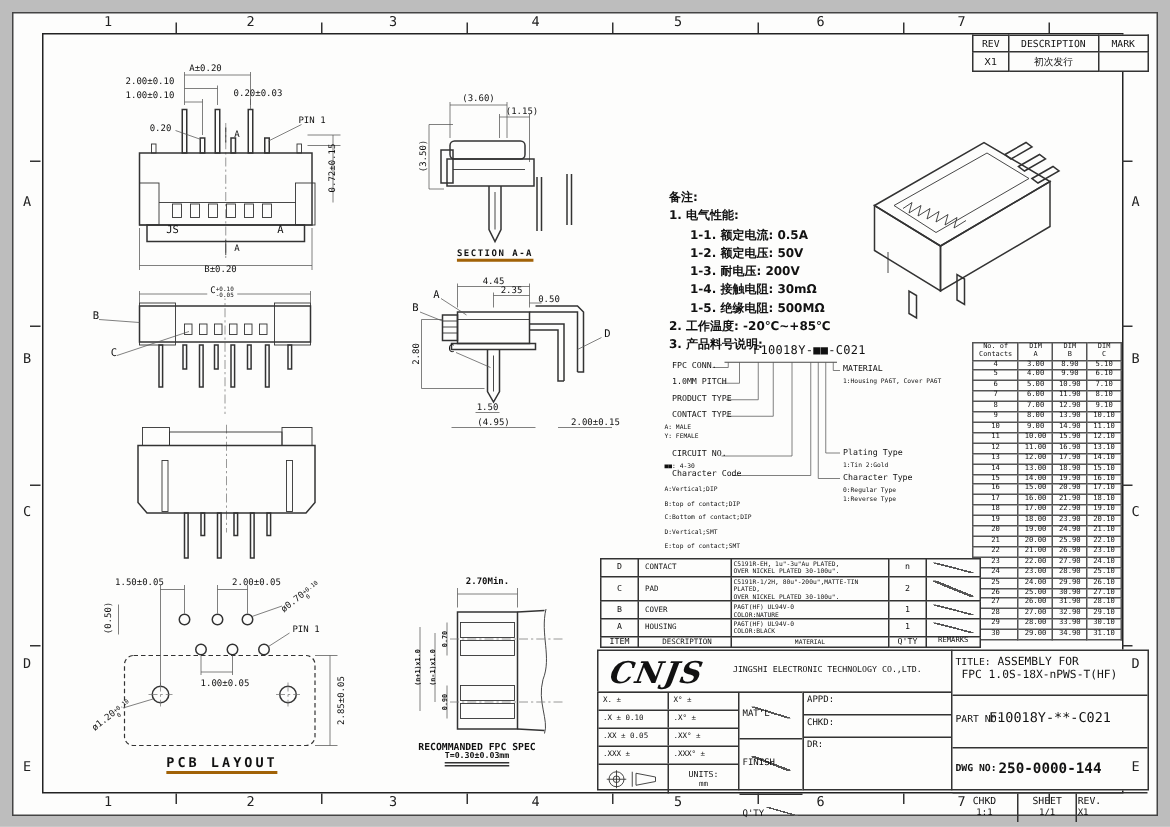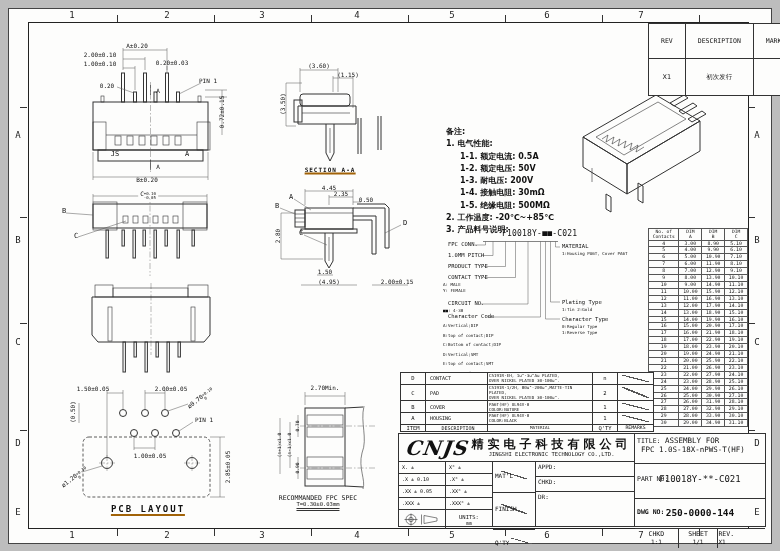--- a/index.html
+++ b/index.html
@@ -28,21 +28,21 @@
   
   #notes{position:absolute;left:446px;top:126px;width:180px;font-size:8px;line-height:12.3px;
          font-weight:600;white-space:nowrap;font-family:"DejaVu Sans","Liberation Sans",sans-serif;}
   #notes .sub{padding-left:14px;}
   
   .lg{position:absolute;font-size:5.5px;line-height:6px;white-space:nowrap;}
   .lgs{position:absolute;font-size:4.2px;line-height:9.5px;white-space:nowrap;}
   #part-number{position:absolute;left:482px;top:229px;font-size:8px;letter-spacing:0.2px;white-space:nowrap;padding-left:20px;}
   
   #rev-table{position:absolute;left:648px;top:23px;width:118px;border-collapse:collapse;background:#fdfdfc;}
-  #rev-table th,#rev-table td{border:1px solid #333;padding:12px;text-align:center;}
+  #rev-table th,#rev-table td{border:1px solid #333;padding:0;text-align:center;}
   #rev-table th{font-size:6.5px;font-weight:normal;height:10px;}
   #rev-table td{font-size:6.5px;height:12px;font-family:"DejaVu Sans",sans-serif;}
   
   #contacts{position:absolute;left:648px;top:228px;width:100px;height:204px;background:#fdfdfc;}
   #contacts table{border-collapse:collapse;width:100%;table-layout:fixed;}
   #contacts th,#contacts td{border:1px solid #555;padding:0;text-align:center;font-weight:normal;}
   #contacts th{font-size:4.6px;line-height:1.15;white-space:pre-line;}
   #contacts td{font-size:4.8px;line-height:5.9px;height:5.9px;}
   
   .blk{position:absolute;border:1px solid #333;background:#fdfdfc;box-sizing:border-box;}
@@ -307,21 +307,21 @@
     <span class="dim rot" style="left:5px;top:53px;">2.80</span>
     <span class="dim" style="left:52px;top:89px;">1.50</span>
     <span class="dim" style="left:56px;top:99px;">(4.95)</span>
     <span class="dim" style="left:124px;top:99px;">2.00±0.15</span>
     <span class="mark" style="left:18px;top:14px;">A</span>
     <span class="mark" style="left:4px;top:23px;">B</span>
     <span class="mark" style="left:28px;top:50px;">C</span>
     <span class="mark" style="left:132px;top:40px;">D</span>
   </div>
 
-  <div class="view" id="view-fpc" style="left:276px;top:378px;width:130px;height:134px;">
+  <div class="view" id="view-fpc" style="left:276px;top:378px;width:130px;height:134px;font-weight:bold;">
     <svg width="130" height="134" viewBox="0 0 130 134">
       <defs>
         <pattern id="hat" width="4" height="4" patternTransform="rotate(45)" patternUnits="userSpaceOnUse">
           <line x1="0" y1="0" x2="0" y2="4" stroke="#555" stroke-width="0.8"></line>
         </pattern>
       </defs>
       <rect class="o" x="29" y="30" width="40" height="78"></rect>
       <line class="o" x1="69" y1="30" x2="87" y2="29"></line>
       <line class="o" x1="69" y1="108" x2="87" y2="109"></line>
       <path class="t" d="M88,28 C84,45 92,60 86,75 C82,90 90,102 87,111"></path>
@@ -670,21 +670,20 @@
         <th class="c-qty">Q'TY</th>
         <th class="c-rem" style="font-size:4.8px;text-align:center;">REMARKS</th>
       </tr>
     </tbody>
       </table>
   </div>
 
   <div class="blk" style="left:398px;top:433px;width:237px;height:29px;display:flex;align-items:center;">
     <div id="logo" style="margin-left:8px;">CNJS</div>
     <div style="flex:1;text-align:center;">
-      <div class="cn" style="font-size:12px;letter-spacing:4px;line-height:14px;">精实电子科技有限公司</div>
       <div style="font-size:5.5px;line-height:7px;">JINGSHI ELECTRONIC TECHNOLOGY CO.,LTD.</div>
     </div>
   </div>
 
   <div class="blk" style="left:398px;top:461px;width:95px;height:66px;font-size:5px;">
     <div style="display:flex;border-bottom:1px solid #333;height:11px;align-items:center;">
       <span style="flex:1;padding-left:3px;border-right:1px solid #333;height:100%;line-height:11px;">X. ±</span>
       <span style="flex:1;padding-left:3px;line-height:11px;">X° ±</span>
     </div>
     <div style="display:flex;border-bottom:1px solid #333;height:11px;align-items:center;">

